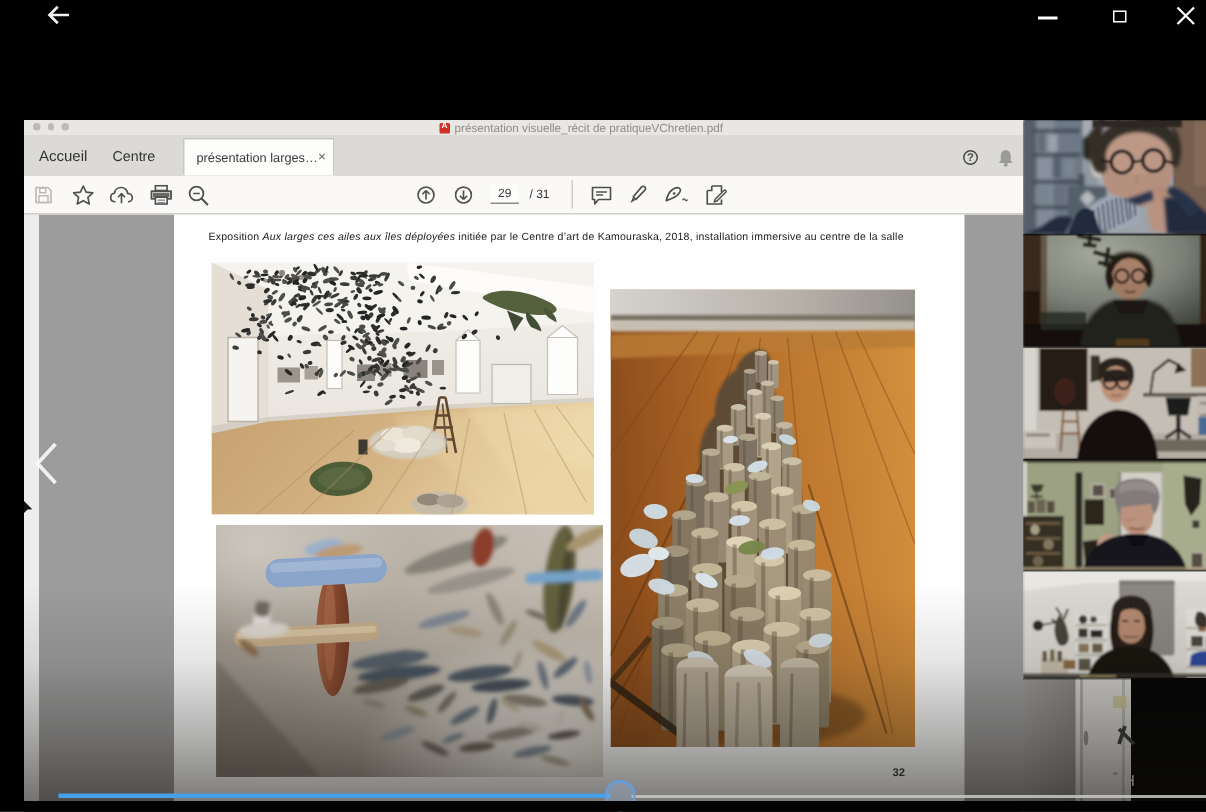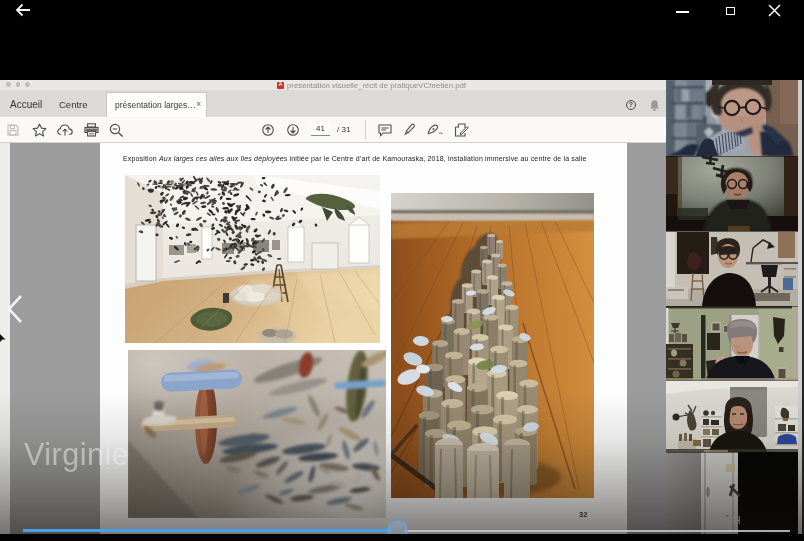--- a/index.html
+++ b/index.html
@@ -1,17 +1,17 @@
 <!DOCTYPE html>
 <html><head><meta charset="utf-8">
 <style>
 html,body{margin:0;padding:0;background:#000}
 body{width:804px;height:541px;overflow:hidden;font-family:"Liberation Sans",sans-serif}
 .abs{position:absolute}
-#stage{position:absolute;top:0;left:0;width:663px;height:541px;background:#000}
+#stage{position:absolute;top:0;left:16px;width:663px;height:541px;background:#000}
 </style></head><body>
 <div id="stage">
 <div class="abs" style="left:0;top:80px;width:667px;height:455px;background:#9c9c9c"></div>
 <div class="abs" style="left:0;top:80px;width:667px;height:10px;background:#e9e7e4"></div>
 <div class="abs" style="left:6.1px;top:82.2px;width:4.8px;height:4.8px;border-radius:50%;background:#bdbbb8"></div>
 <div class="abs" style="left:15.6px;top:82.2px;width:4.8px;height:4.8px;border-radius:50%;background:#bdbbb8"></div>
 <div class="abs" style="left:25.1px;top:82.2px;width:4.8px;height:4.8px;border-radius:50%;background:#bdbbb8"></div>
 <div class="abs" style="left:277px;top:81.6px;width:6.5px;height:7px;background:#d22f27;border-radius:1px"></div>
 <div class="abs" style="left:278.4px;top:81.2px;color:#fff;font-size:5.5px;font-weight:bold">A</div>
 <div class="abs" style="left:287px;top:81px;font-size:7.8px;color:#8f8d8a;white-space:nowrap">présentation visuelle_récit de pratiqueVChretien.pdf</div>
@@ -59,21 +59,21 @@
       <g transform="rotate(180 6 6)">
         <path d="M6 3 V9 M6 9 L3.6 6.5 M6 9 L8.4 6.5" stroke="#4f4f4d" stroke-width="1.1" fill="none"></path>
       </g>
     </svg>
 <svg class="abs" style="left:287px;top:123.5px" width="12" height="12" viewBox="0 0 12 12">
       <circle cx="6" cy="6" r="5.3" fill="none" stroke="#4f4f4d" stroke-width="1.1"></circle>
       <g transform="rotate(0 6 6)">
         <path d="M6 3 V9 M6 9 L3.6 6.5 M6 9 L8.4 6.5" stroke="#4f4f4d" stroke-width="1.1" fill="none"></path>
       </g>
     </svg>
-<div class="abs" style="left:311px;top:122.5px;width:19px;height:13px;border-bottom:1px solid #8a8a88;background:#fdfdfc;box-sizing:border-box;font-size:8px;color:#333;text-align:center;line-height:12px">41</div>
+<div class="abs" style="left:311px;top:122.5px;width:19px;height:13px;border-bottom:1px solid #8a8a88;background:#fdfdfc;box-sizing:border-box;font-size:8px;color:#333;text-align:center;line-height:12px">29</div>
 <div class="abs" style="left:337px;top:124.5px;font-size:8px;color:#333">/ 31</div>
 <div class="abs" style="left:365px;top:120px;width:1px;height:19px;background:#d0cecb"></div>
 <svg class="abs" style="left:378px;top:123.5px" width="14" height="13" viewBox="0 0 14 13">
       <path d="M1 1 H13 V9 H5 L2.5 12 V9 H1 Z" fill="none" stroke="#4f4f4d" stroke-width="1.1" stroke-linejoin="round"></path>
       <line x1="3.4" y1="4" x2="10.6" y2="4" stroke="#4f4f4d" stroke-width="1"></line>
       <line x1="3.4" y1="6" x2="8" y2="6" stroke="#4f4f4d" stroke-width="1"></line>
     </svg>
 <svg class="abs" style="left:401px;top:122.5px" width="15" height="14" viewBox="0 0 15 14">
       <path d="M5.2 8.2 L10.8 1.6 C11.3 1 12.3 1 12.9 1.6 C13.5 2.2 13.5 3.2 12.9 3.8 L7 9.9 Z" fill="none" stroke="#4f4f4d" stroke-width="1.1" stroke-linejoin="round"></path>
       <path d="M4.8 8.8 L3.2 12.4 L6.6 10.4 Z" fill="#4f4f4d"></path>
@@ -1089,17 +1089,16 @@
 <div class="abs" style="left:666px;top:451.5px;width:132px;height:1px;background:rgba(10,10,10,0.55)"></div>
 <div class="abs" style="left:798px;top:80px;width:3.5px;height:455px;background:#cfcecc"></div>
 <div class="abs" style="left:801.5px;top:80px;width:2.5px;height:455px;background:#242424"></div>
 <svg class="abs" style="left:2px;top:293px" width="24" height="32" viewBox="0 0 24 32">
       <path d="M19 3 L7 16 L19 29" stroke="#fafafa" stroke-width="2.6" fill="none" opacity="0.9"></path>
     </svg>
 <svg class="abs" style="left:0px;top:334px" width="6" height="8" viewBox="0 0 6 8">
       <path d="M0 0 L5.5 5.5 L2.4 5.6 L0 8 Z" fill="#111"></path>
     </svg>
 <div class="abs" style="left:0;top:390px;width:804px;height:145px;background:linear-gradient(to bottom, rgba(15,13,10,0) 0%, rgba(15,13,10,0.1) 35%, rgba(15,13,10,0.32) 70%, rgba(15,13,10,0.55) 100%);pointer-events:none"></div>
-<div class="abs" style="left:24px;top:437px;font-size:30.5px;color:rgba(240,240,240,0.5);letter-spacing:0.5px">Virginie</div>
 <div class="abs" style="left:23px;top:529px;width:368px;height:2.6px;background:#47a0e8"></div>
 <div class="abs" style="left:405px;top:529.6px;width:385px;height:2.4px;background:rgba(200,200,196,0.85)"></div>
 <div class="abs" style="left:387px;top:519.5px;width:21px;height:21px;border-radius:50%;border:2.6px solid rgba(100,158,222,0.85);background:rgba(150,190,235,0.25);box-sizing:border-box"></div>
 <div class="abs" style="left:0;top:534px;width:804px;height:7px;background:#020202"></div>
 </div>
 </body></html>

